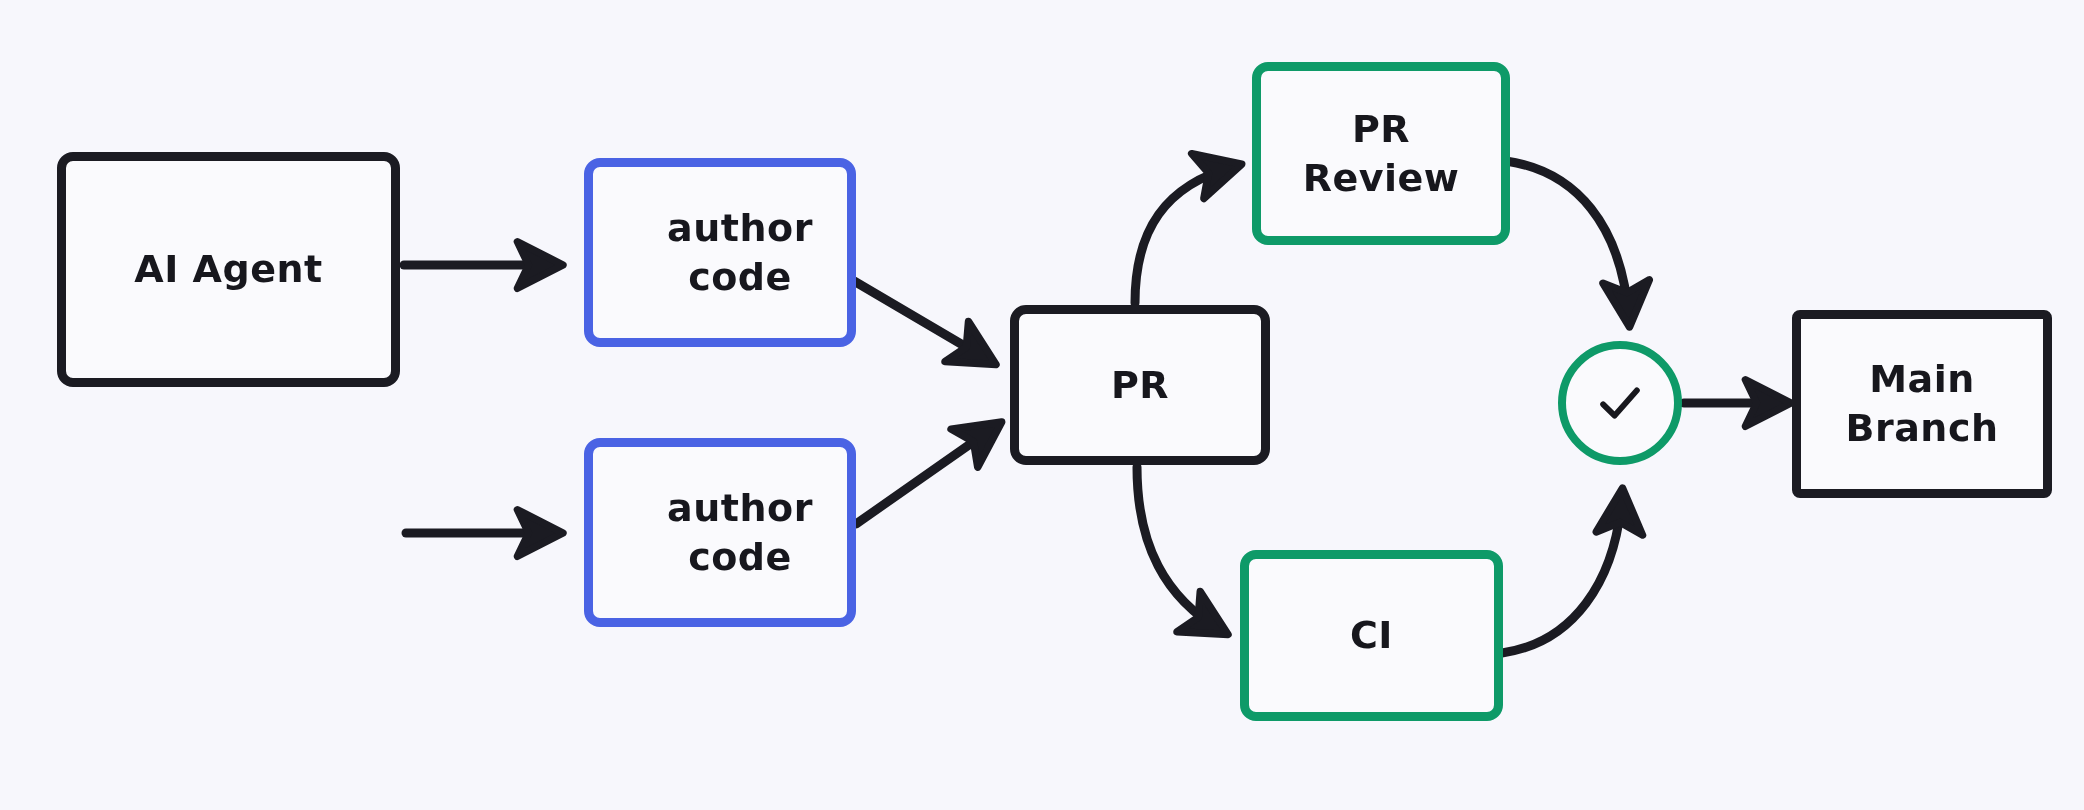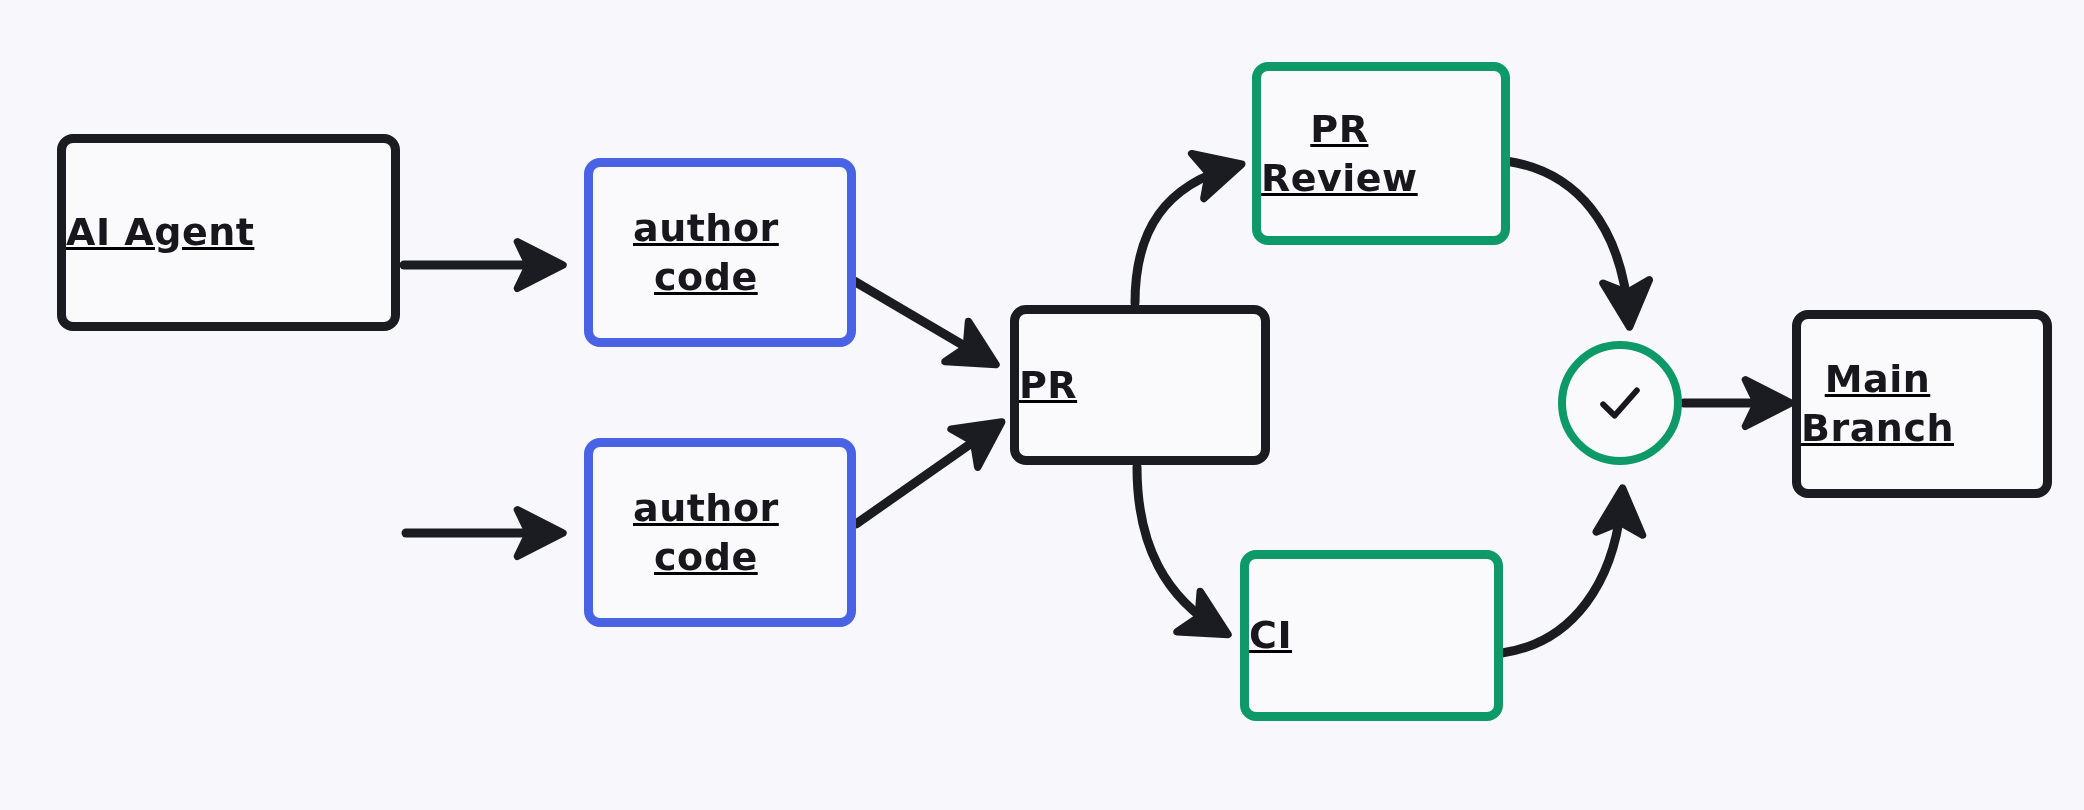--- a/index.html
+++ b/index.html
@@ -24,25 +24,25 @@
     top: 0;
     width: 2084px;
     height: 810px;
     pointer-events: none;
   }
   .node {
     position: absolute;
     box-sizing: border-box;
     display: flex;
     align-items: center;
+    justify-content: center;
     text-align: center;
     background: #FAFAFD;
     border-radius: 16px;
     z-index: 2;
-    text-decoration: underline;
   }
   .node-label {
     font-family: "DejaVu Sans", sans-serif;
     font-weight: 700;
     color: #17171D;
     line-height: 1.28;
     letter-spacing: 0.5px;
     white-space: pre-line;
     font-size: 38px;
   }
@@ -97,21 +97,21 @@
 
     <path d="M 1137 467 C 1137 545, 1165 598, 1222 631" fill="none" stroke="#1B1B22" stroke-width="9" stroke-linecap="round" marker-end="url(#arrowhead)"></path>
 
     <path d="M 1506 161 C 1576 171, 1622 225, 1629 320" fill="none" stroke="#1B1B22" stroke-width="9" stroke-linecap="round" marker-end="url(#arrowhead)"></path>
 
     <path d="M 1502 653 C 1572 643, 1616 583, 1622 495" fill="none" stroke="#1B1B22" stroke-width="9" stroke-linecap="round" marker-end="url(#arrowhead)"></path>
 
     <path d="M 1684 403 L 1784 403" fill="none" stroke="#1B1B22" stroke-width="9" stroke-linecap="round" marker-end="url(#arrowhead)"></path>
   </svg>
 
-  <div class="node black-node" style="left:57px; top:134px; width:343px; height:197px;">
+  <div class="node black-node" style="left:57px; top:152px; width:343px; height:235px;">
     <span class="node-label">AI Agent</span>
   </div>
 
 
   <div class="node blue-node" style="left:584px; top:158px; width:272px; height:189px;">
     <span class="node-label">author
 code</span>
   </div>
 
   <div class="node blue-node" style="left:584px; top:438px; width:272px; height:189px;">
@@ -125,21 +125,21 @@
 
   <div class="node green-node" style="left:1252px; top:62px; width:258px; height:183px;">
     <span class="node-label">PR
 Review</span>
   </div>
 
   <div class="node green-node" style="left:1240px; top:550px; width:263px; height:171px;">
     <span class="node-label">CI</span>
   </div>
 
-  <div class="node black-node" style="left:1792px; top:310px; width:260px; height:188px;">
+  <div class="node black-node" style="left:1792px; top:310px; width:260px; height:188px;border-radius:8px;">
     <span class="node-label">Main
 Branch</span>
   </div>
 
   <div class="check-circle" style="left:1558px; top:341px; width:124px; height:124px;">
     <svg class="check-glyph" viewBox="0 0 24 24" xmlns="http://www.w3.org/2000/svg">
       <path d="M 4.5 12.6 L 9.6 17.6 L 19.5 6.4" fill="none" stroke="#17171D" stroke-width="2.6" stroke-linecap="round" stroke-linejoin="round"></path>
     </svg>
   </div>
 

